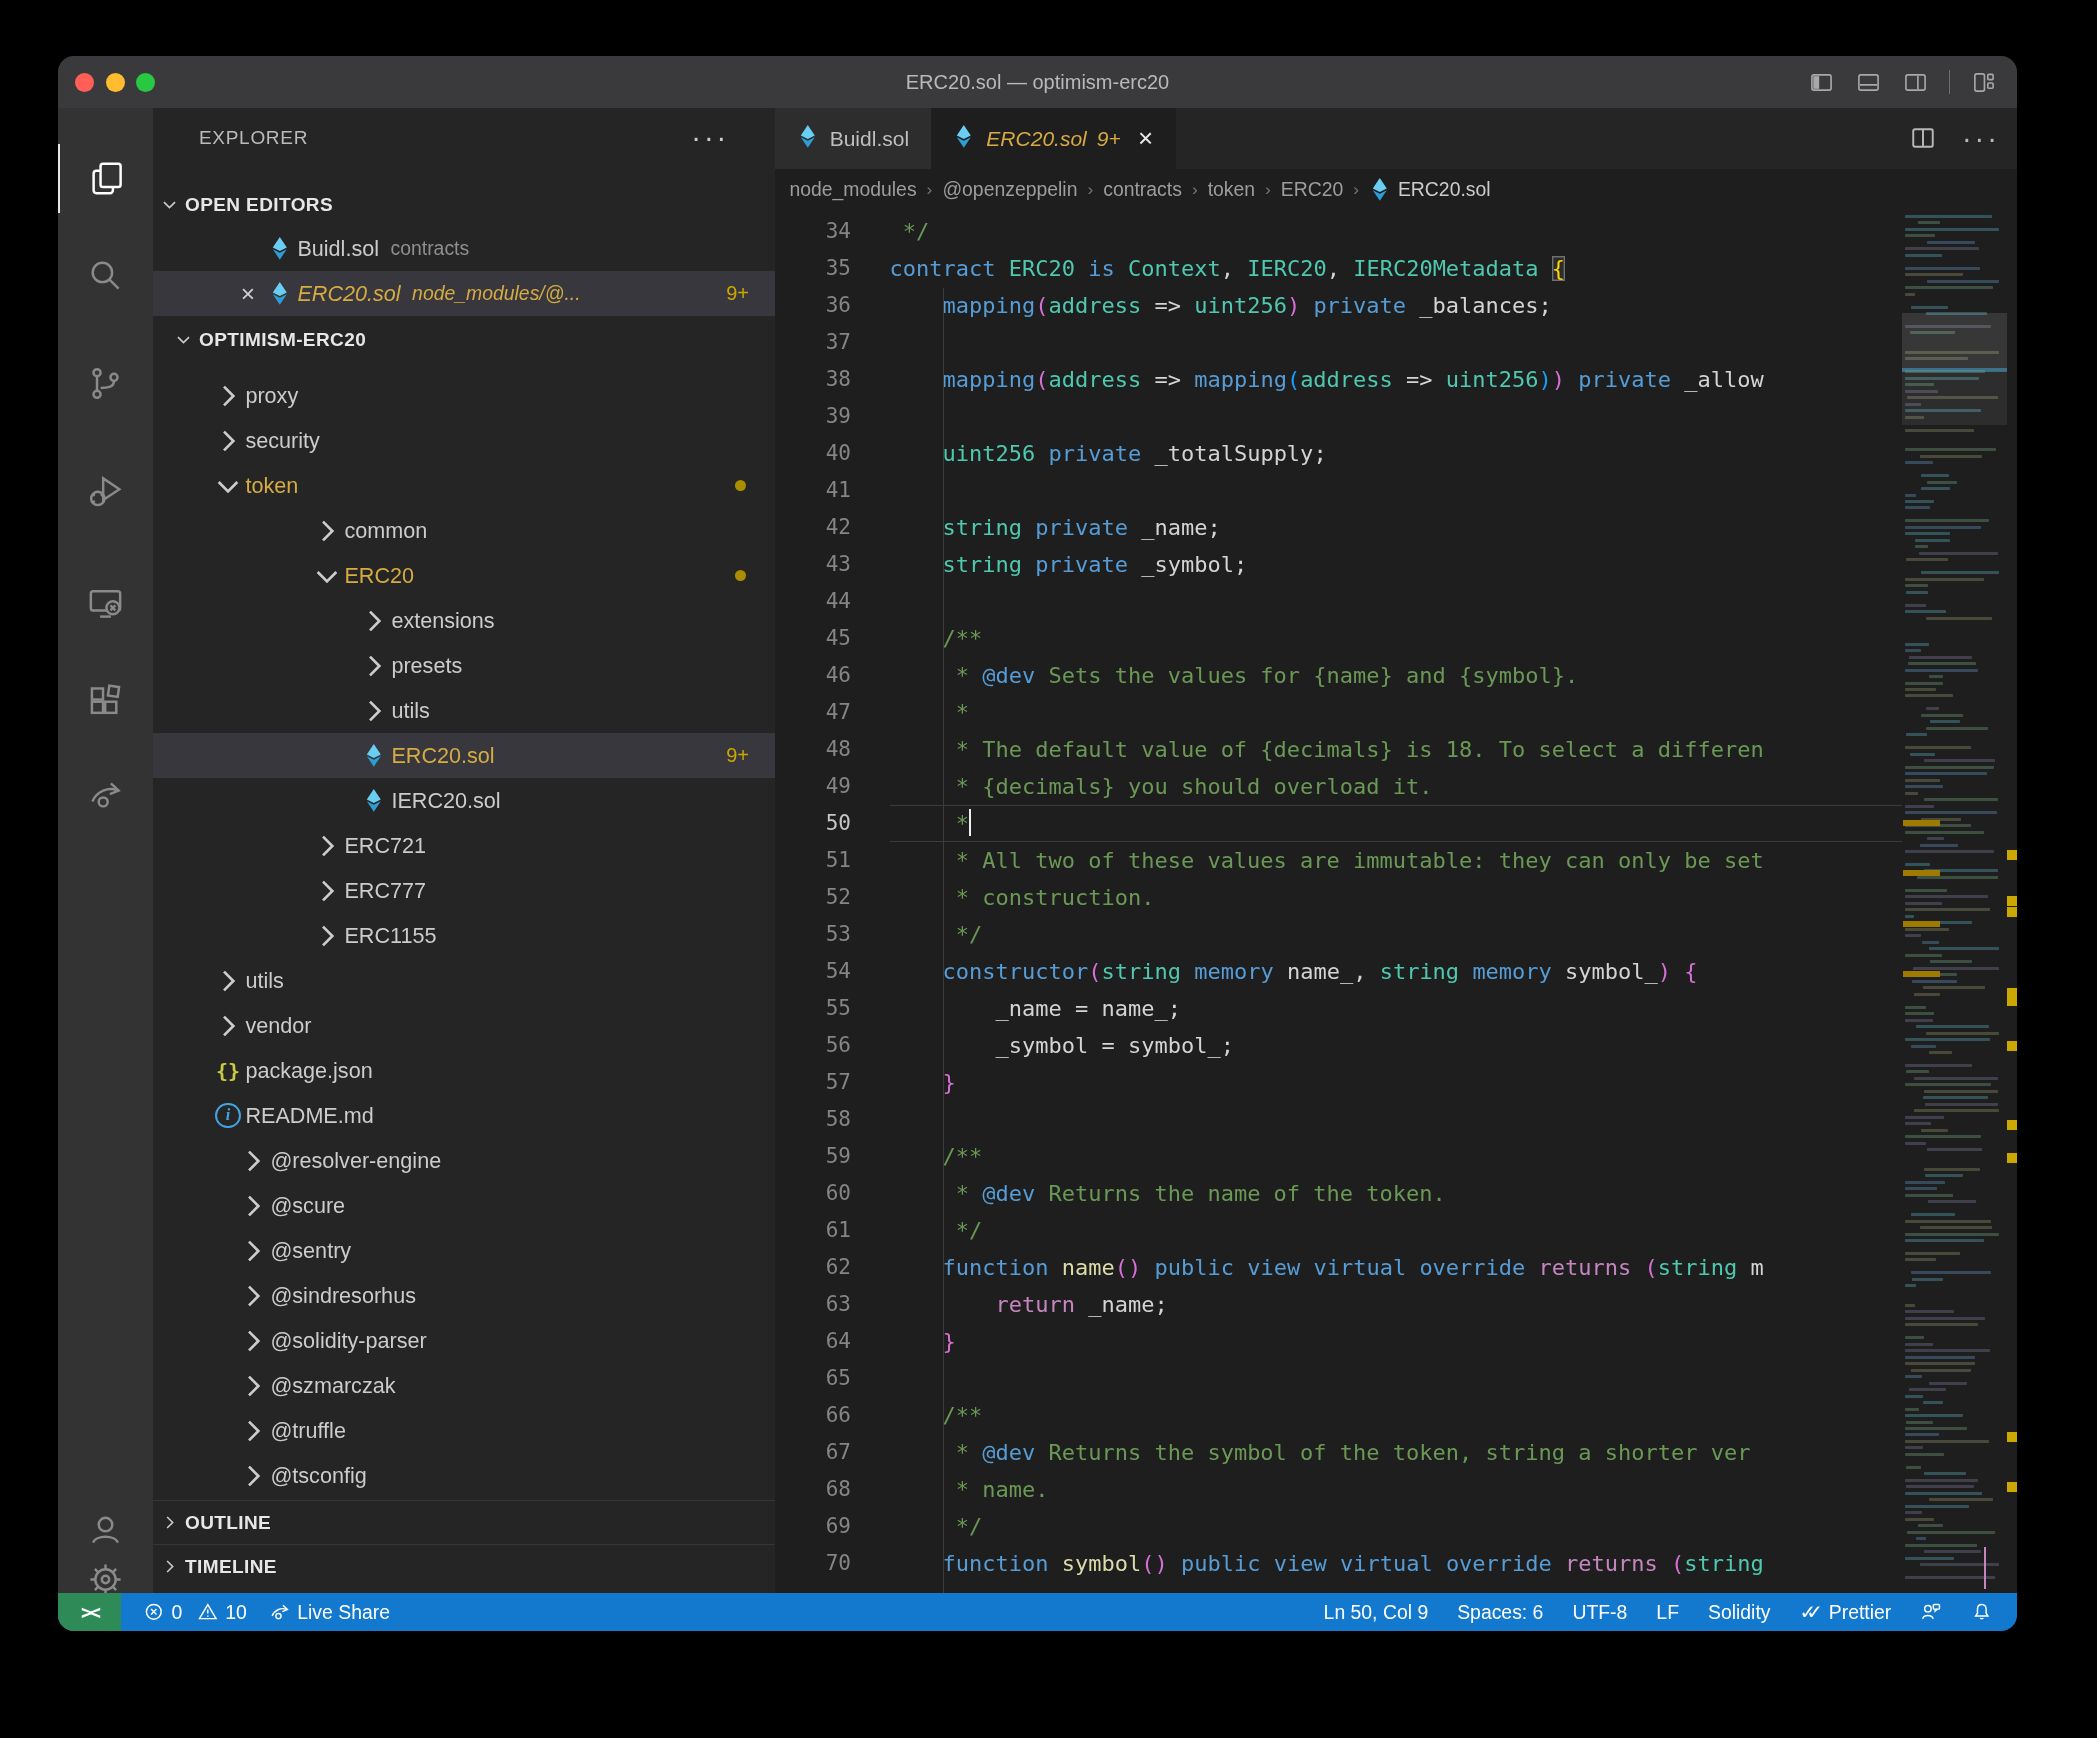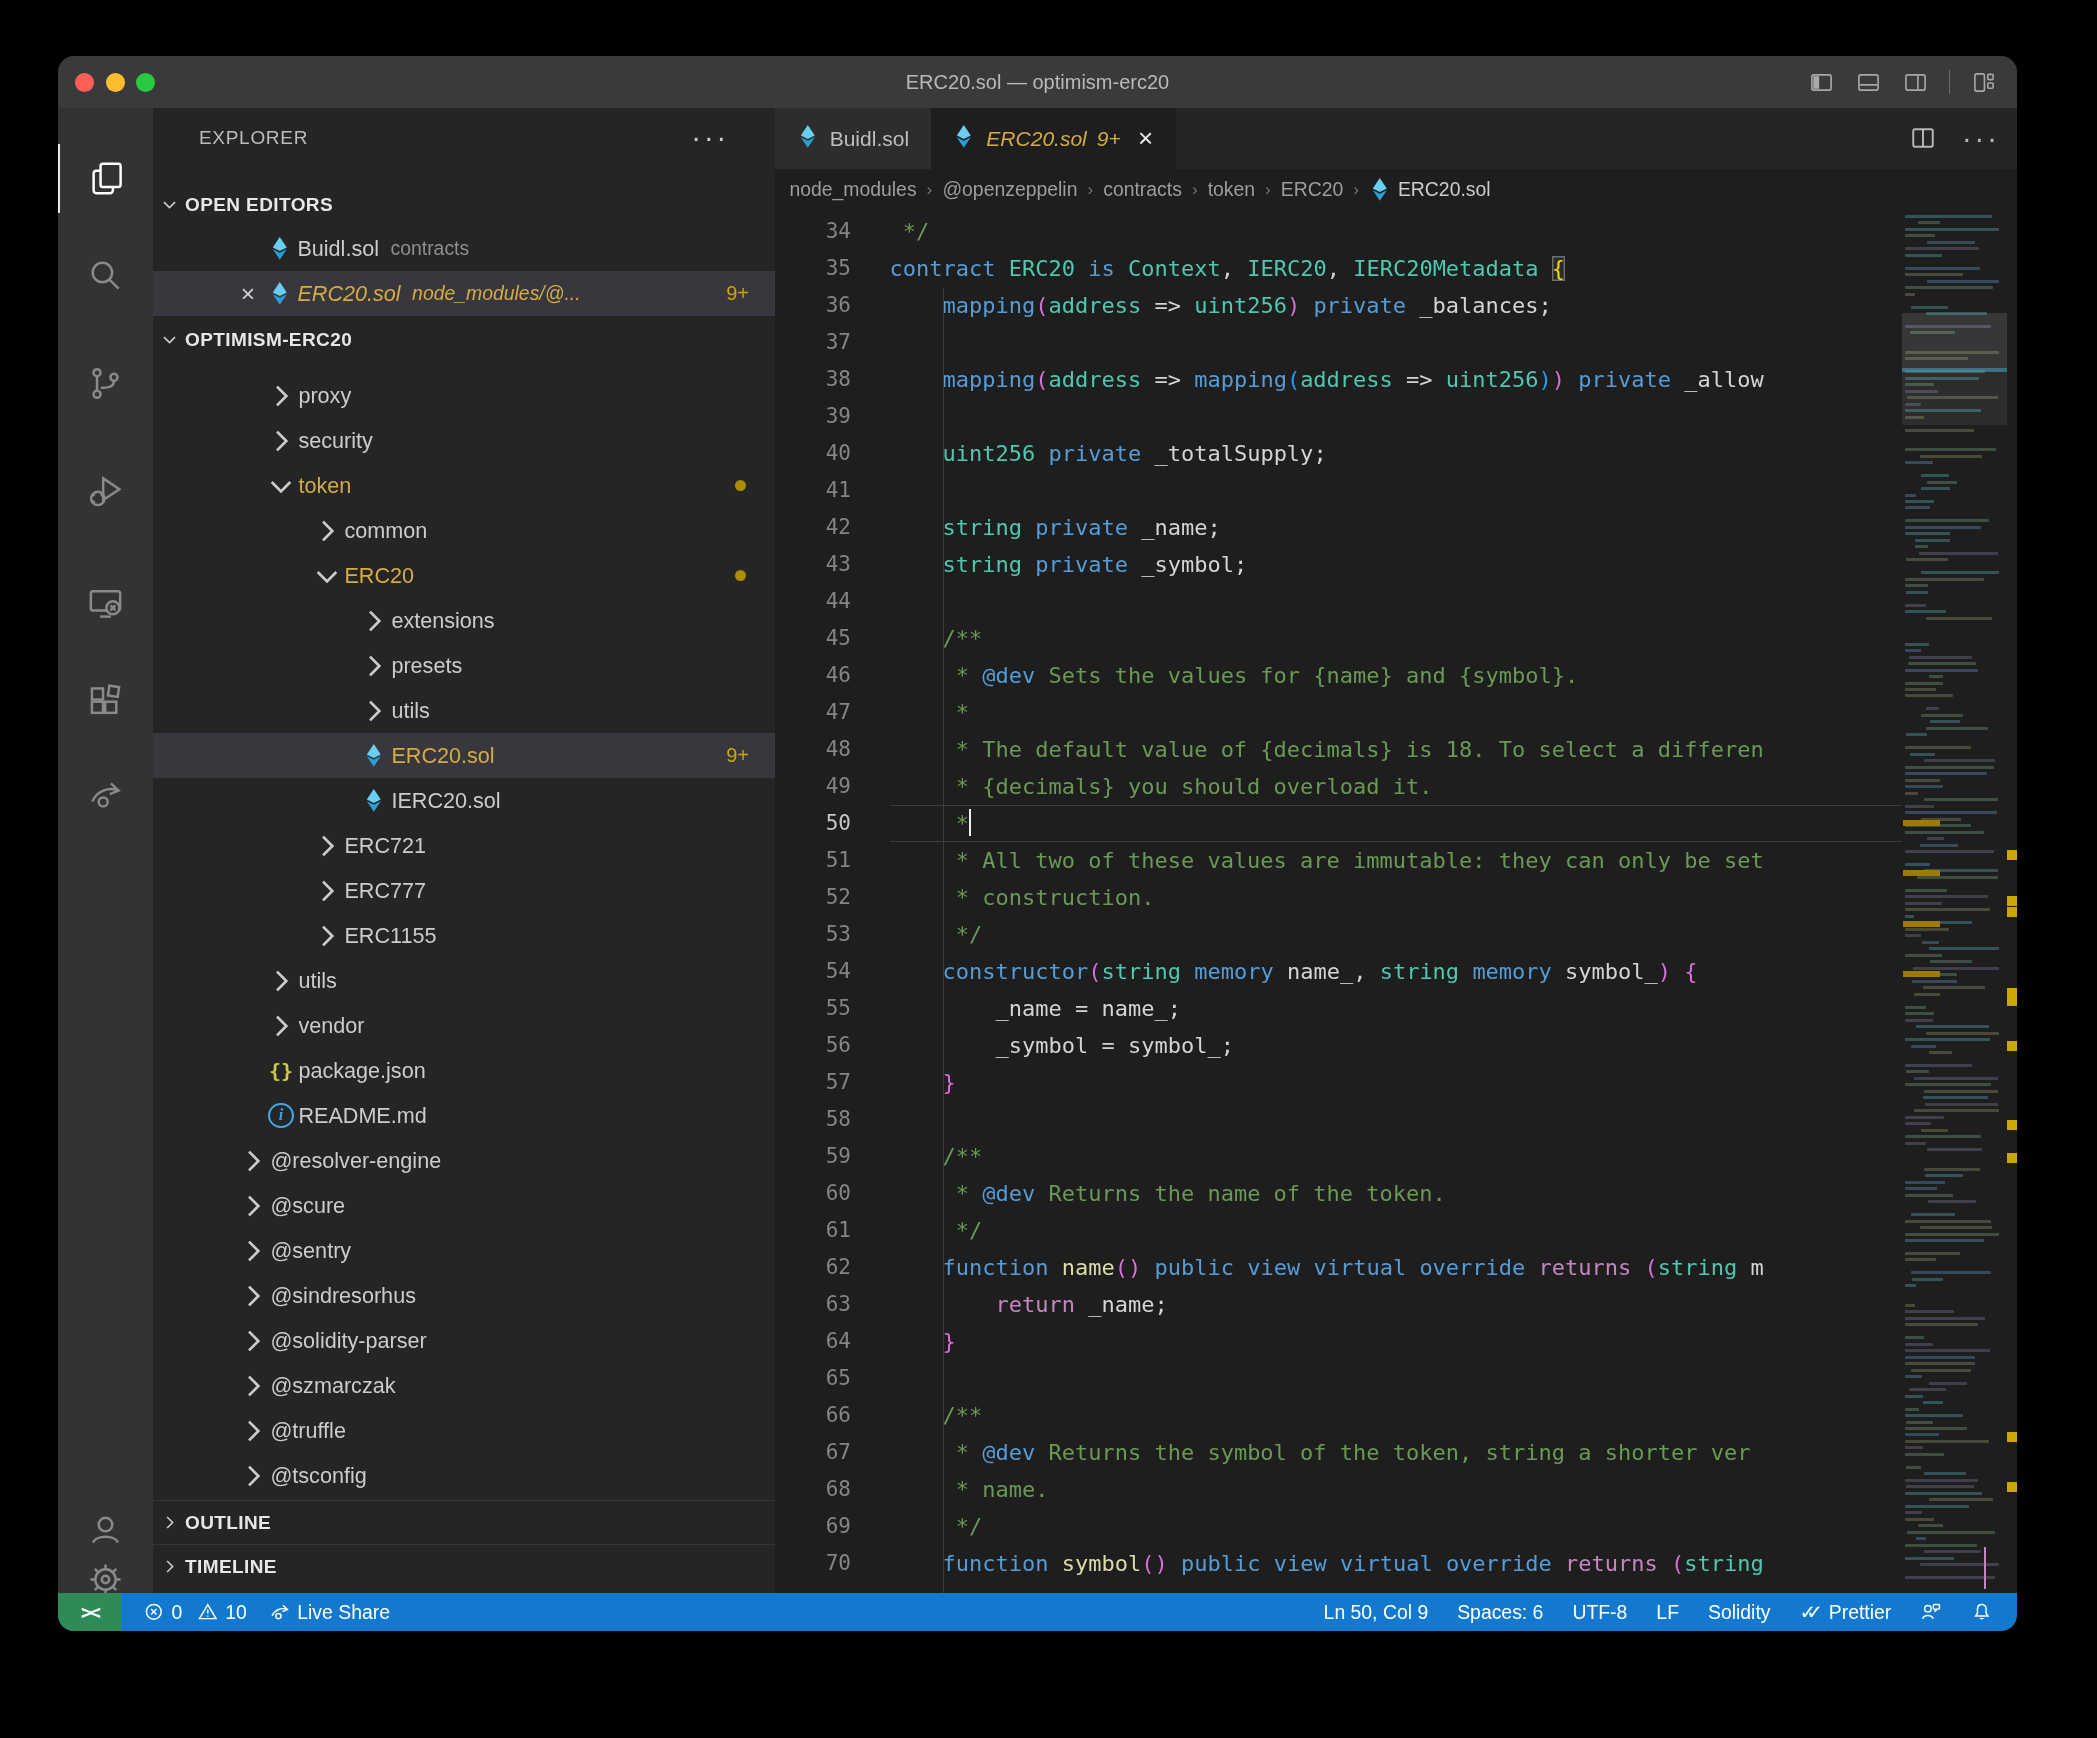--- a/index.html
+++ b/index.html
@@ -29,39 +29,39 @@
   .sb-header{position:absolute;left:0;top:0;width:100%;height:63px;}
   .sb-title{position:absolute;left:46px;top:19px;font-size:19px;letter-spacing:0.7px;color:#bbbbbb;}
   .sb-dots{position:absolute;right:46px;top:13px;color:#cccccc;font-size:29px;letter-spacing:2.9px;}
   .section-h{position:absolute;left:0;width:100%;height:43px;display:flex;align-items:center;font-weight:bold;
              font-size:19px;color:#e7e7e7;letter-spacing:0.4px;}
   .section-h .chev{width:32px;display:flex;justify-content:center;}
   .section-h.bordered{border-top:1.4px solid rgba(255,255,255,.08);}
   .chev svg{width:19px;height:19px;}
   #sh-open{top:75px;}
   #open-editors{position:absolute;left:0;top:118px;width:100%;}
-  #sh-root{top:210px;}
+  #sh-root{top:210px;margin-left:14px;}
   #tree{position:absolute;left:0;top:265px;width:100%;}
   #sh-outline{top:1392px;}
   #sh-timeline{top:1436px;}
 
   .row{height:45px;display:flex;align-items:center;font-size:21.6px;position:relative;cursor:pointer;}
   .row.selected{background:#37373d;}
   .row .chevbox{width:32px;display:flex;justify-content:center;flex:0 0 32px;color:#cccccc;}
   .row .ficon{width:32px;flex:0 0 32px;display:flex;justify-content:center;align-items:center;}
   .row .label{white-space:nowrap;margin-left:1.4px;}
   .row .detail{margin-left:11.5px;color:#8f8f8f;font-size:19.4px;white-space:nowrap;}
   .row .spacer{flex:1;}
   .row .badge{margin-right:26px;font-size:20px;color:var(--badge-yellow);}
   .row .dot{width:11.5px;height:11.5px;border-radius:50%;background:var(--dot-yellow);margin-right:29px;}
   .row.modified .label, .row.modified .detail{color:var(--modified-yellow);}
   .row.italic .label, .row.italic .detail{font-style:italic;}
   .oe-close{width:32px;flex:0 0 32px;text-align:center;color:#cfcfcf;font-size:24.5px;}
   .pad-oe{padding-left:79px;}
-  .lvl1{padding-left:84px;} .lvl2{padding-left:112px;} .lvl3{padding-left:158px;} .lvl4{padding-left:205px;}
+  .lvl1{padding-left:84px;} .lvl2{padding-left:59px;} .lvl3{padding-left:158px;} .lvl4{padding-left:205px;}
   .eth{width:21.6px;height:24.5px;}
   .braces-ic{color:#CBCB41;font-family:"DejaVu Sans Mono",monospace;font-size:20px;font-weight:bold;}
   .info-ic{width:21.6px;height:21.6px;border-radius:50%;border:2.2px solid #42a5e0;color:#42a5e0;font-size:16px;
            line-height:19px;text-align:center;font-family:"Liberation Serif",serif;font-style:italic;font-weight:bold;}
 
   
   .editor{position:absolute;left:717px;top:52px;width:1242px;height:1485px;background:#1e1e1e;}
   .tabs{position:absolute;left:0;top:0;width:100%;height:61px;background:#252526;display:flex;}
   .tab{height:61px;display:flex;align-items:center;padding:0 21.6px;font-size:21px;color:#bfbfbf;background:#2d2d2d;
        border-right:1.4px solid #1e1e1e;cursor:pointer;}

